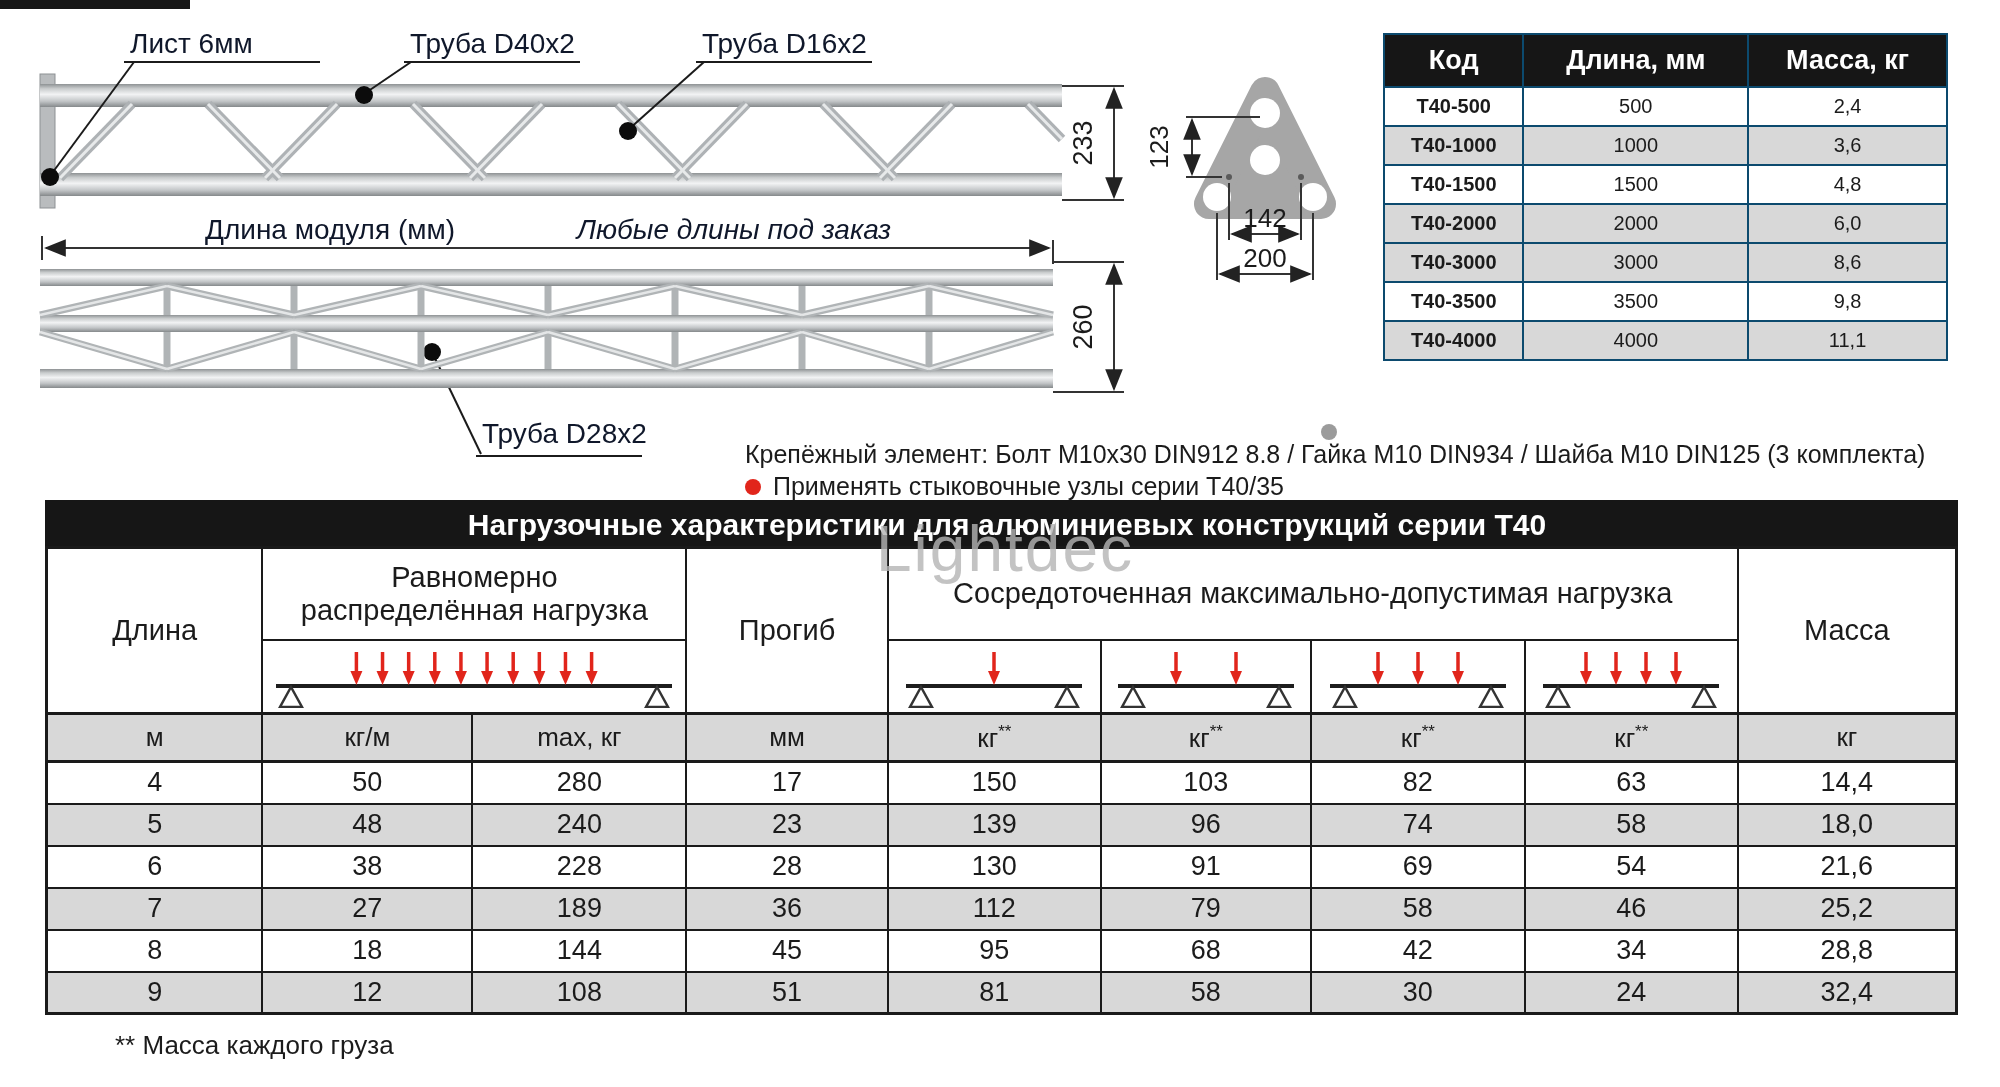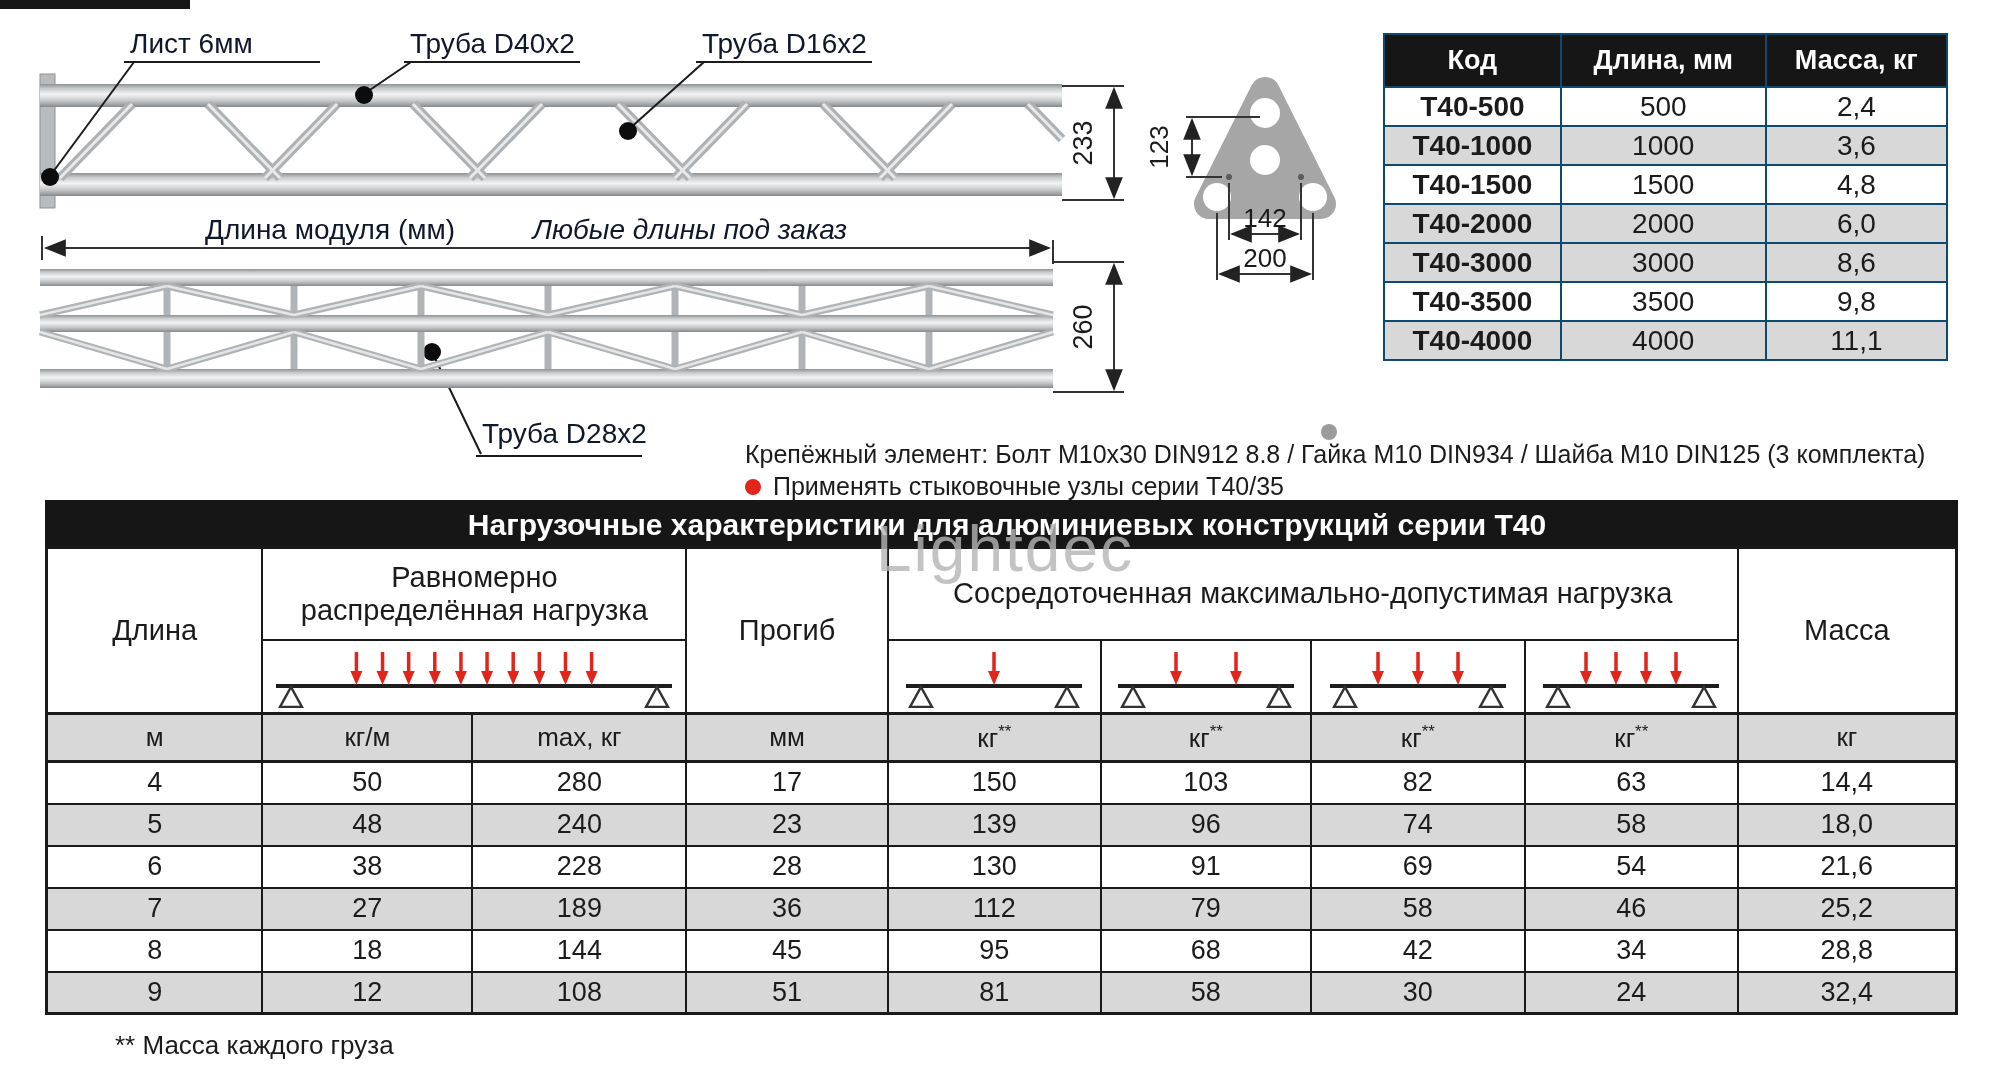--- a/index.html
+++ b/index.html
@@ -4,33 +4,33 @@
 <style>
   * { margin:0; padding:0; box-sizing:border-box; }
   html,body { background:#fff; }
   body { font-family:"Liberation Sans","DejaVu Sans",sans-serif; color:#1b1b1b; }
   .page { position:relative; width:2000px; height:1087px; background:#fff; overflow:hidden; }
 
   .corner-strip { position:absolute; left:0; top:0; width:190px; height:9px; background:#161616; }
 
   
   .dwg-label { position:absolute; font-size:28px; color:#0f172a; white-space:nowrap; }
-  .dwg-label.it { font-style:italic; }
+  .dwg-label.it { font-style:italic;margin-left:44px; }
   .lbl-sheet   { left:130px; top:28px; }
   .lbl-tube40  { left:410px; top:28px; }
   .lbl-tube16  { left:702px; top:28px; }
   .lbl-module  { left:180px; top:214px; width:300px; text-align:center; }
   .lbl-custom  { left:530px; top:214px; width:320px; text-align:center; }
   .lbl-tube28  { left:482px; top:418px; }
 
   
   .codes-table { position:absolute; left:1383px; top:33px; width:565px; border-collapse:collapse; }
   .codes-table th, .codes-table td { border:2px solid #0c4a6e; text-align:center; }
   .codes-table thead th { background:#161616; color:#fff; font-size:27px; font-weight:bold; height:53px; }
-  .codes-table tbody td { font-size:28px; height:39px; background:#fff; }
+  .codes-table tbody td { font-size:20px; height:39px; background:#fff; }
   .codes-table tbody tr.alt td { background:#d8d8d8; }
   .codes-table td.b { font-weight:bold; }
 
   
   .note-line { position:absolute; left:745px; display:flex; align-items:center; white-space:nowrap; font-size:25px; }
   .note-1 { top:424px;flex-direction:column; }
   .note-2 { top:472px;text-align:center; }
   .note-bullet { width:16px; height:16px; border-radius:50%; margin-right:12px; flex:0 0 16px; }
 
   

